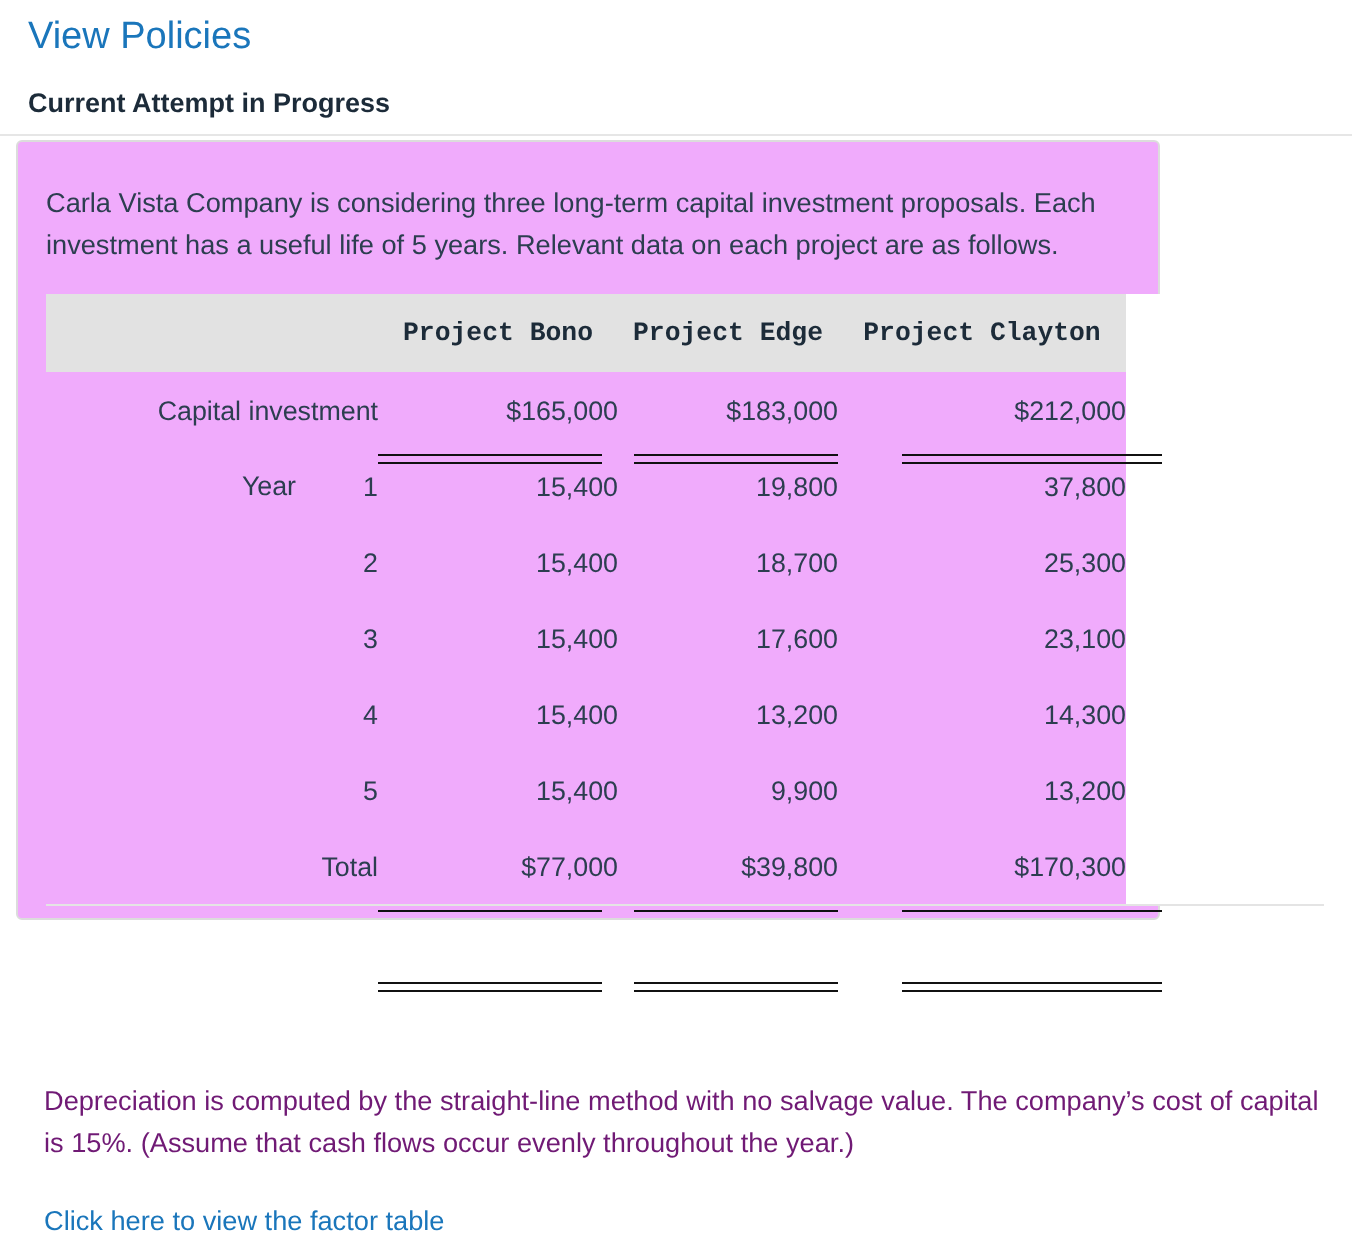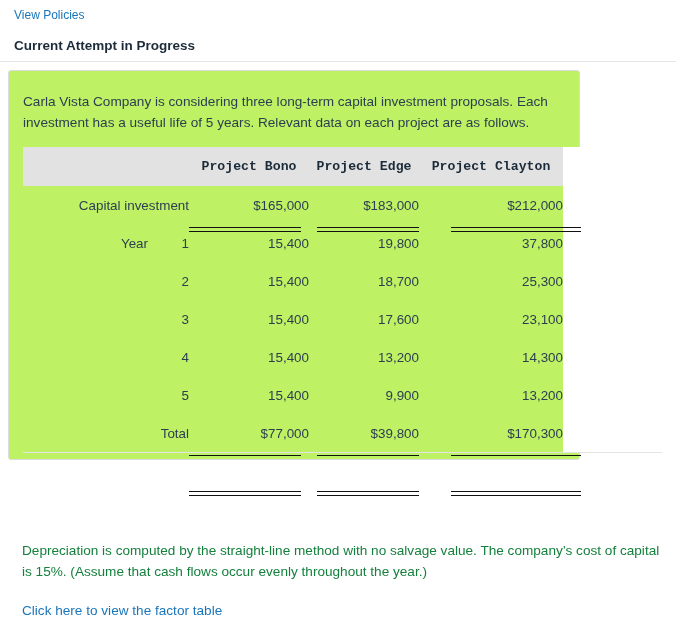--- a/index.html
+++ b/index.html
@@ -16,21 +16,21 @@
     -webkit-font-smoothing: antialiased;
   }
 
   .page { position: relative; width: 676px; height: 619px; }
 
   
   .top-area { padding: 0 14px; }
   .view-policies {
     display: inline-block;
     color: #1a76bb;
-    font-size: 12px;
+    font-size: 19px;
     line-height: 1;
     padding-top: 9px;
     text-decoration: none;
     cursor: pointer;
   }
   .attempt-heading {
     font-size: 13.5px;
     font-weight: bold;
     color: #1c2b39;
     padding-top: 16px;
@@ -45,21 +45,21 @@
   }
 
   
   .card {
     position: absolute;
     left: 8px;
     top: 70px;
     width: 572px;
     border: 1px solid #dcdcdc;
     border-radius: 3px;
-    background: #bef264;
+    background: #f0abfc;
     box-sizing: border-box;
   }
   .card-inner { padding: 20px 14px 6px 14px; }
 
   .intro-text {
     font-size: 13.6px;
     line-height: 21px;
     color: #2c3e50;
     margin: 0 0 6px 0;
     max-width: 620px;
@@ -138,21 +138,21 @@
   }
   .rule.dbl {
     height: 3px;
     border-top: 1px solid #111111;
     border-bottom: 1px solid #111111;
   }
 
   .closing-text {
     font-size: 13.6px;
     line-height: 21px;
-    color: #15803d;
+    color: #701a75;
     margin: 0;
     padding: 0 0 2px 0;
     max-width: 640px;
   }
 
   .factor-link {
     display: block;
     color: #1a76bb;
     font-size: 13.6px;
     line-height: 21px;

